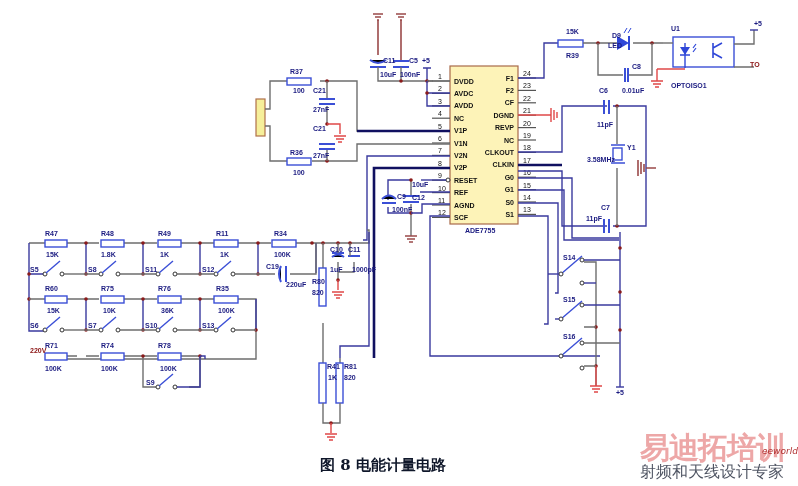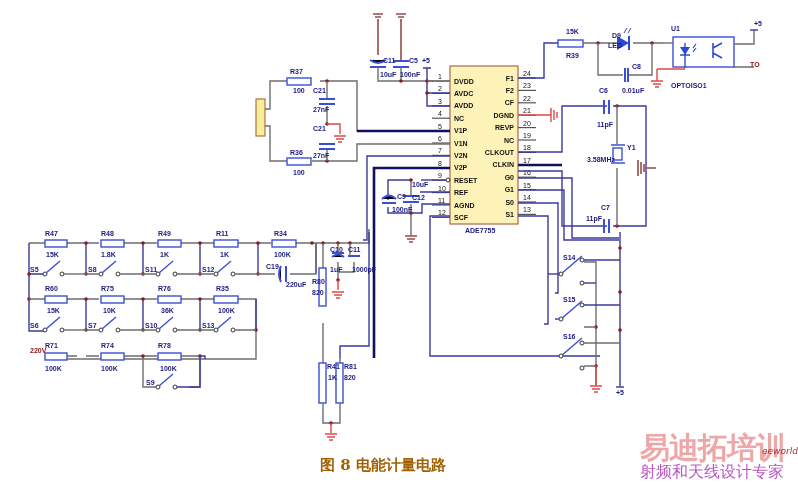--- a/index.html
+++ b/index.html
@@ -12,23 +12,23 @@
   .cap { stroke:#3b4fd6; stroke-width:2; }
   .gnd { stroke:#e04848; stroke-width:1.4; fill:none; }
   .gndb { stroke:#9b4a4a; stroke-width:1.6; fill:none; }
   .dot { fill:#8a1a1a; }
   .lbl { font-family:"Liberation Sans Narrow","Liberation Sans", sans-serif; font-size:7px; fill:#1a1a80; font-weight:bold; }
   .pinn { font-family:"Liberation Sans", sans-serif; font-size:7px; fill:#111; }
   .icpin { font-family:"Liberation Sans", sans-serif; font-size:7px; fill:#111; font-weight:bold; }
   .ic { fill:#fdf3b8; stroke:#a86a4a; stroke-width:1.2; }
   .sw { stroke:#3b4fd6; stroke-width:1.4; fill:none; }
   .swo { fill:#fff; stroke:#333; stroke-width:1; }
-  .caption { position:absolute; left:320px; top:456px; font-family:"DejaVu Serif", serif; font-weight:bold; font-size:15px; color:#a16207; }
+  .caption { position:absolute; left:320px; top:456px; font-family:"DejaVu Serif", serif; font-weight:bold; font-size:15px; color:#0f172a; }
   .wm1 { position:absolute; left:640px; top:428px; font-family:Liberation Serif, serif; font-weight:bold; font-size:30px; color:#e88a8a; opacity:0.75; letter-spacing:-1px; }
-  .wm2 { position:absolute; left:640px; top:462px; font-family:"DejaVu Serif", serif; font-size:16px; color:#a21caf; opacity:0.75; }
+  .wm2 { position:absolute; left:640px; top:462px; font-family:"DejaVu Serif", serif; font-size:16px; color:#0f172a; opacity:0.75; }
   .wm3 { position:absolute; left:718px; top:446px; font-family:"DejaVu Sans", sans-serif; font-size:9px; color:#b03030; font-style:italic;margin-left:44px; }
 </style>
 </head>
 <body>
 
 <svg width="798" height="486" viewBox="0 0 798 486">
 
   <rect class="ic" x="450" y="66" width="68" height="158"></rect>
   <text class="lbl" x="465" y="233">ADE7755</text>
   <g id="ic-pins">

